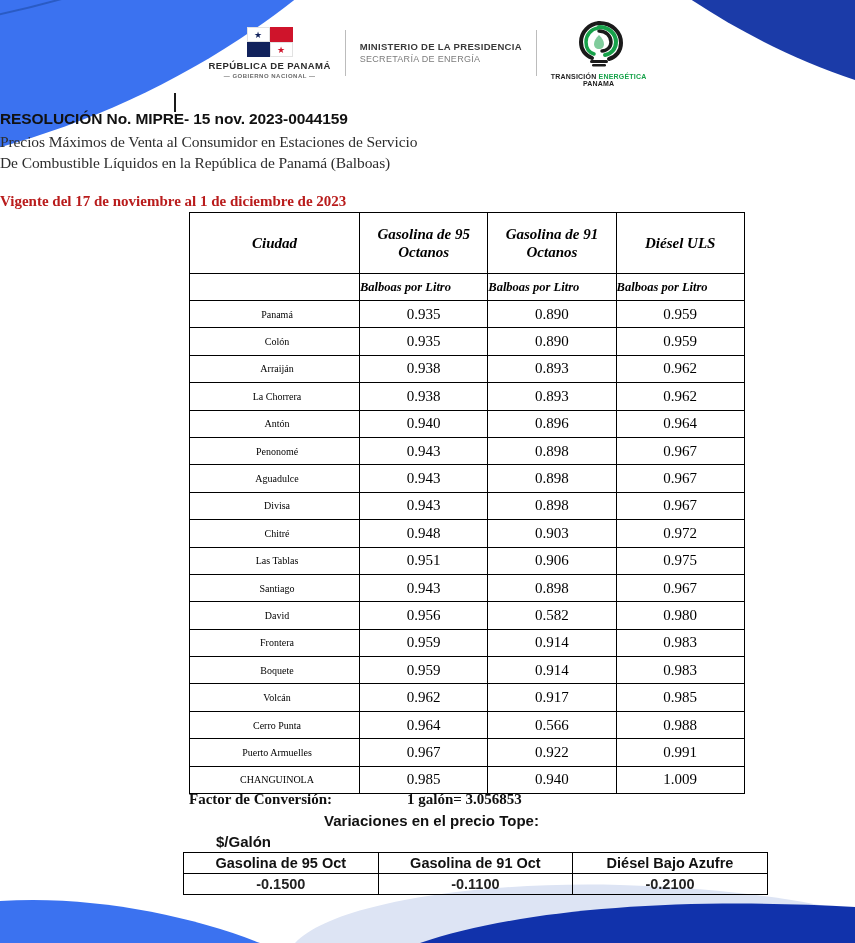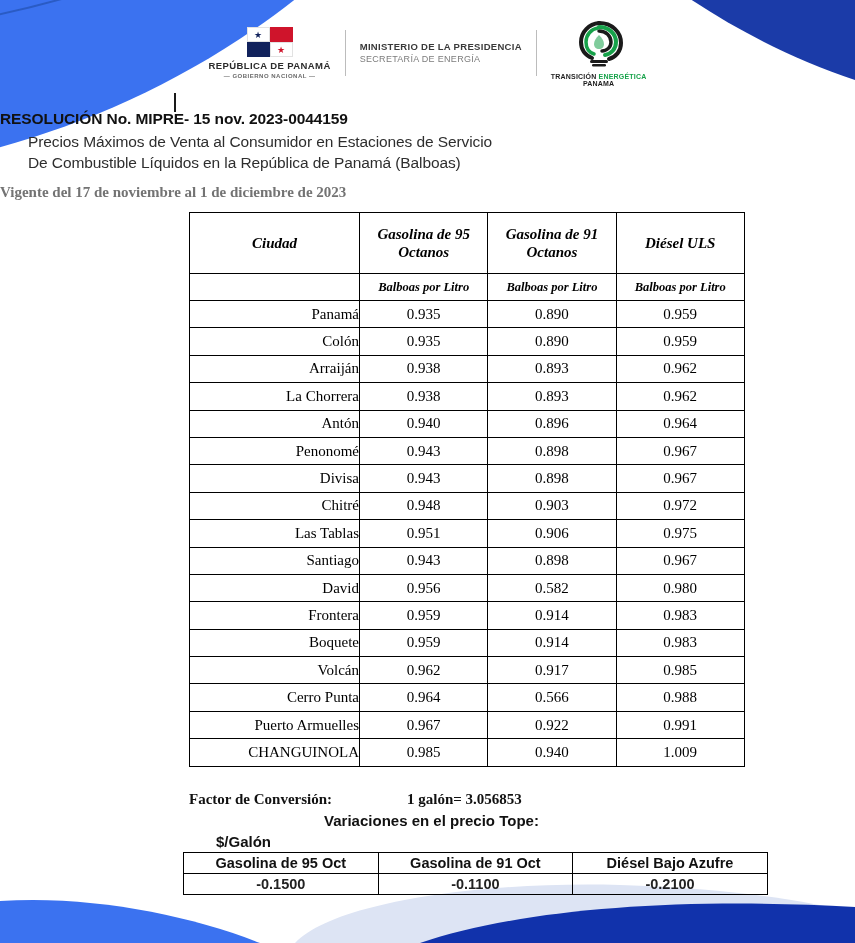--- a/index.html
+++ b/index.html
@@ -116,33 +116,32 @@
   }
   #resolution-title {
     font-family: "Liberation Sans", sans-serif;
     font-size: 15.5px;
     font-weight: bold;
     color: #111;
     letter-spacing: -0.1px;
     margin-bottom: 4px;
   }
   .subtitle-line {
-    font-family: Liberation Sans, sans-serif;
+    font-family: Liberation Serif, serif;
     font-size: 15.5px;
     color: #2e2e2e;
     line-height: 1.35;
     letter-spacing: -0.1px;
-    margin-left: 28px;
   }
   #effective-line {
     font-family: "Liberation Serif", serif;
     font-size: 15px;
     font-weight: bold;
-    color: #737373;
-    margin-top: 10px;
+    color: #b91c1c;
+    margin-top: 19px;
   }
 
   
   #price-table {
     position: absolute;
     left: 189px; top: 212px;
     width: 555px;
     border-collapse: collapse;
     table-layout: fixed;
     font-family: "Liberation Serif", serif;
@@ -159,26 +158,25 @@
     font-weight: bold;
     font-size: 15px;
     text-align: center;
     line-height: 1.2;
   }
   #price-table tr.unit-row td {
     height: 26px;
     font-style: italic;
     font-weight: bold;
     font-size: 12.5px;
+  }
+  #price-table td.city {
     text-align: center;
-  }
-  #price-table td.city {
-    text-align: right;
     padding-left: 5px;
-    font-size: 15px;
+    font-size: 10px;
   }
   #price-table td.num {
     text-align: center;
     font-size: 15px;
   }
   .col-city { width: 170px; }
   .col-val  { width: 128.3px; }
 
   
   #conversion-row {
@@ -371,20 +369,26 @@
           <td class="num">0.896</td>
           <td class="num">0.964</td>
         </tr>
         <tr>
           <td class="city">Penonomé</td>
           <td class="num">0.943</td>
           <td class="num">0.898</td>
           <td class="num">0.967</td>
         </tr>
         <tr>
+          <td class="city">Aguadulce</td>
+          <td class="num">0.943</td>
+          <td class="num">0.898</td>
+          <td class="num">0.967</td>
+        </tr>
+        <tr>
           <td class="city">Divisa</td>
           <td class="num">0.943</td>
           <td class="num">0.898</td>
           <td class="num">0.967</td>
         </tr>
         <tr>
           <td class="city">Chitré</td>
           <td class="num">0.948</td>
           <td class="num">0.903</td>
           <td class="num">0.972</td>

